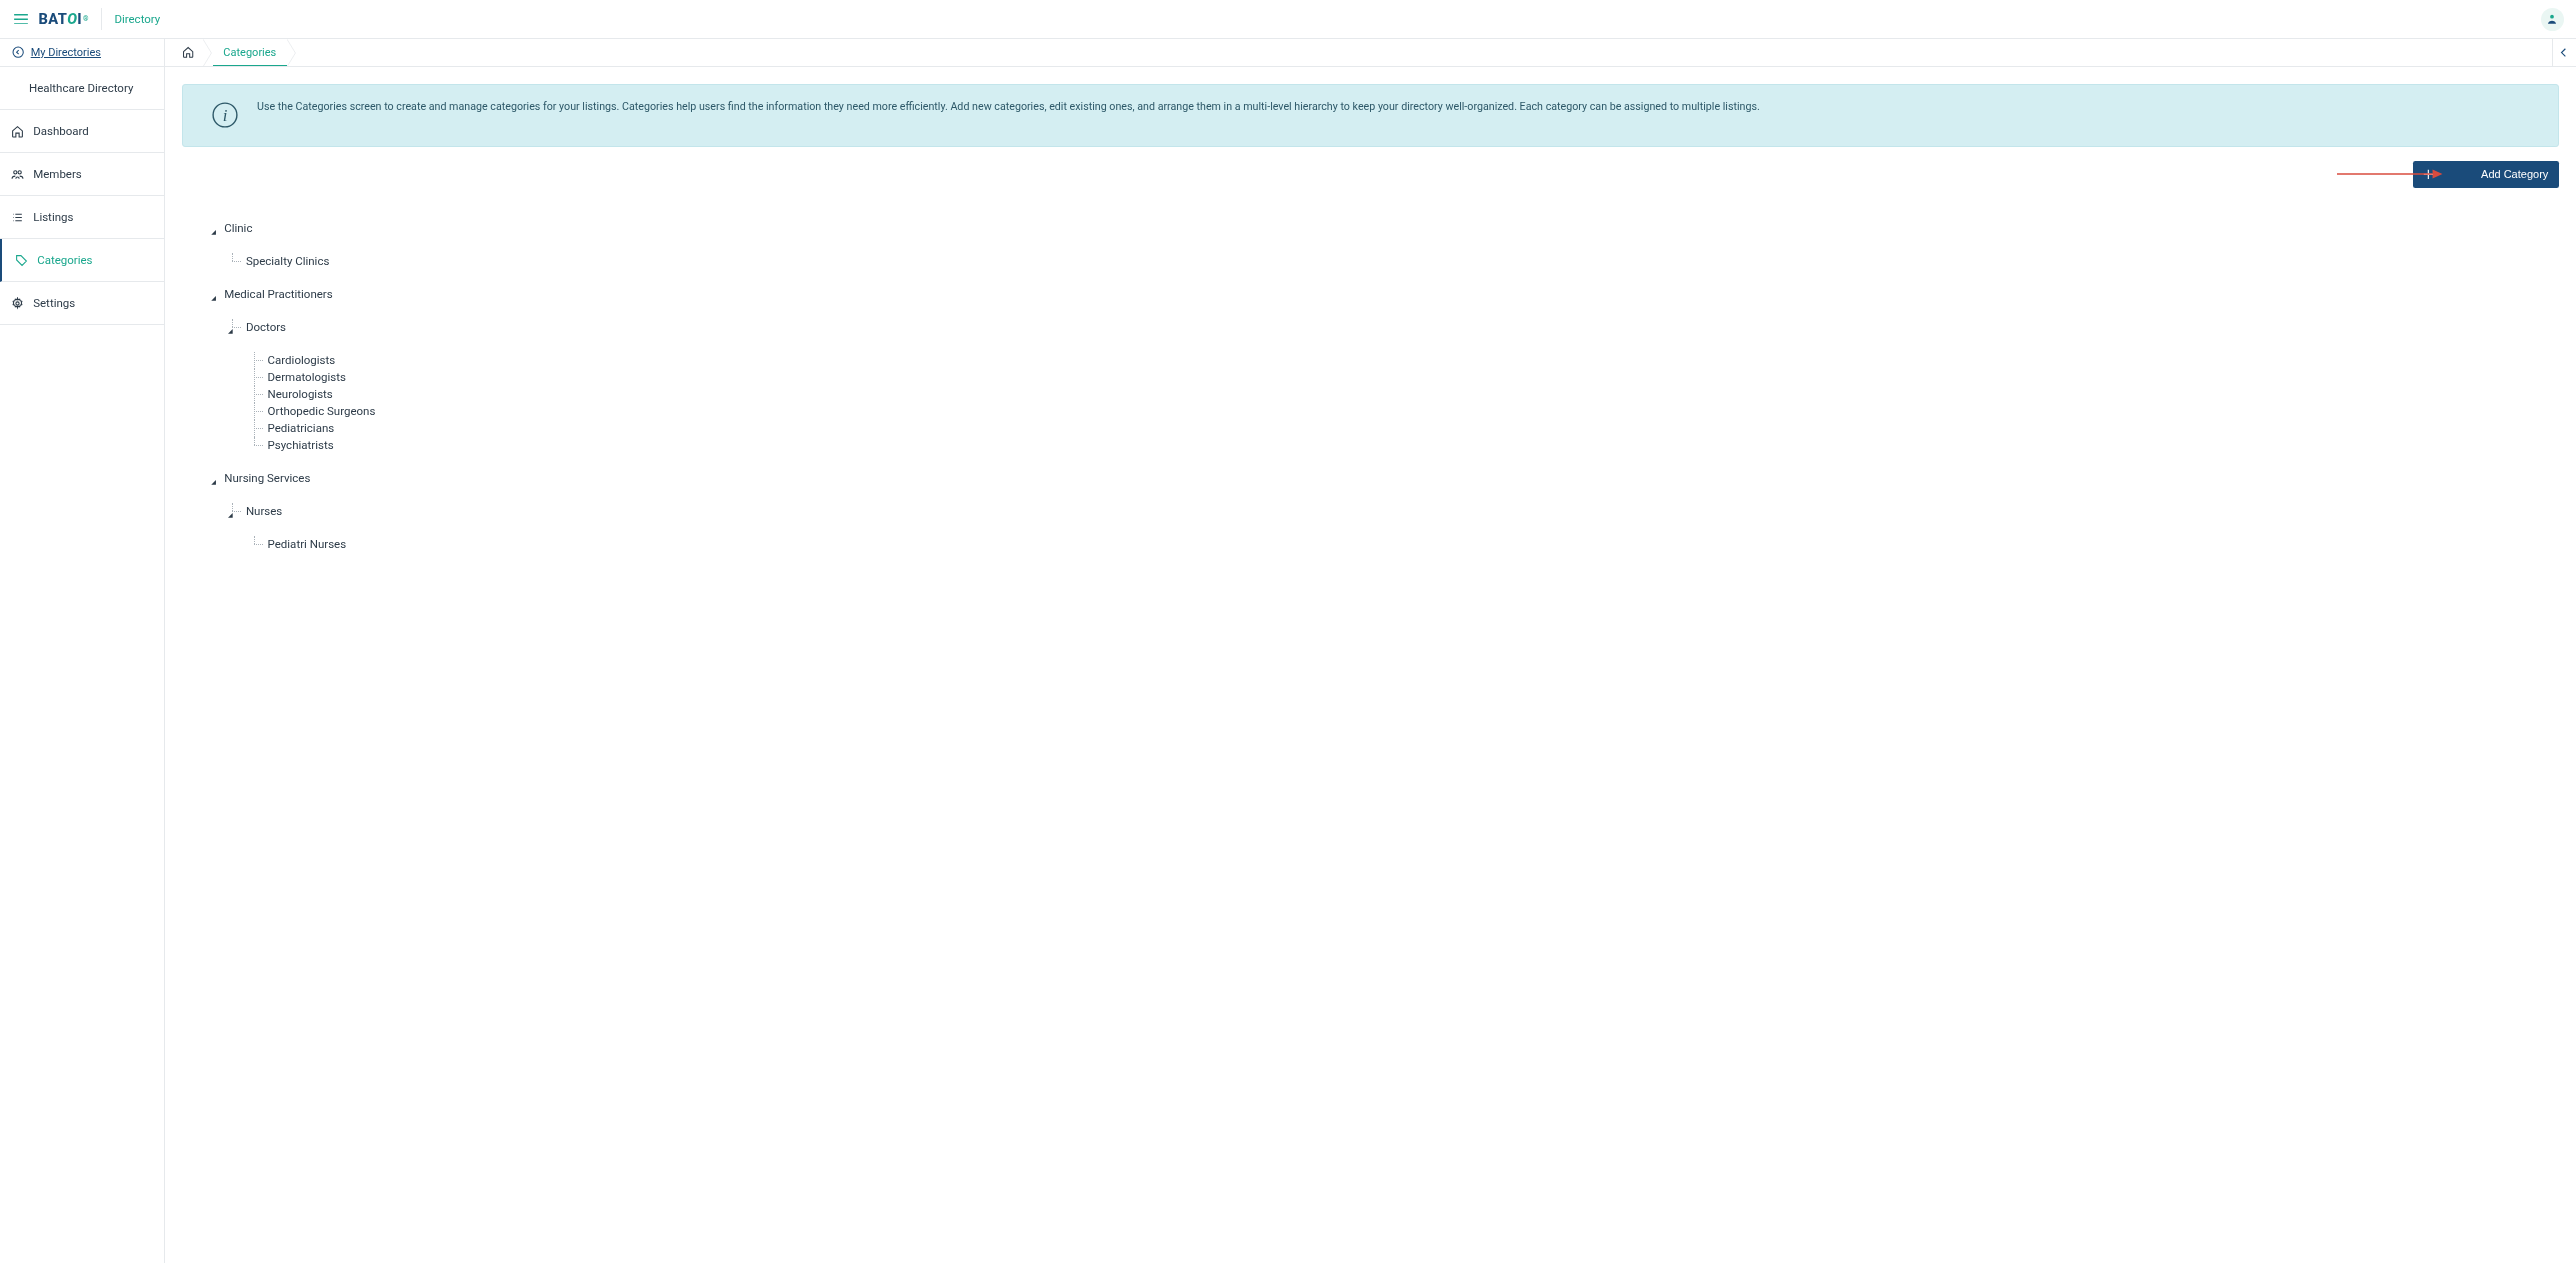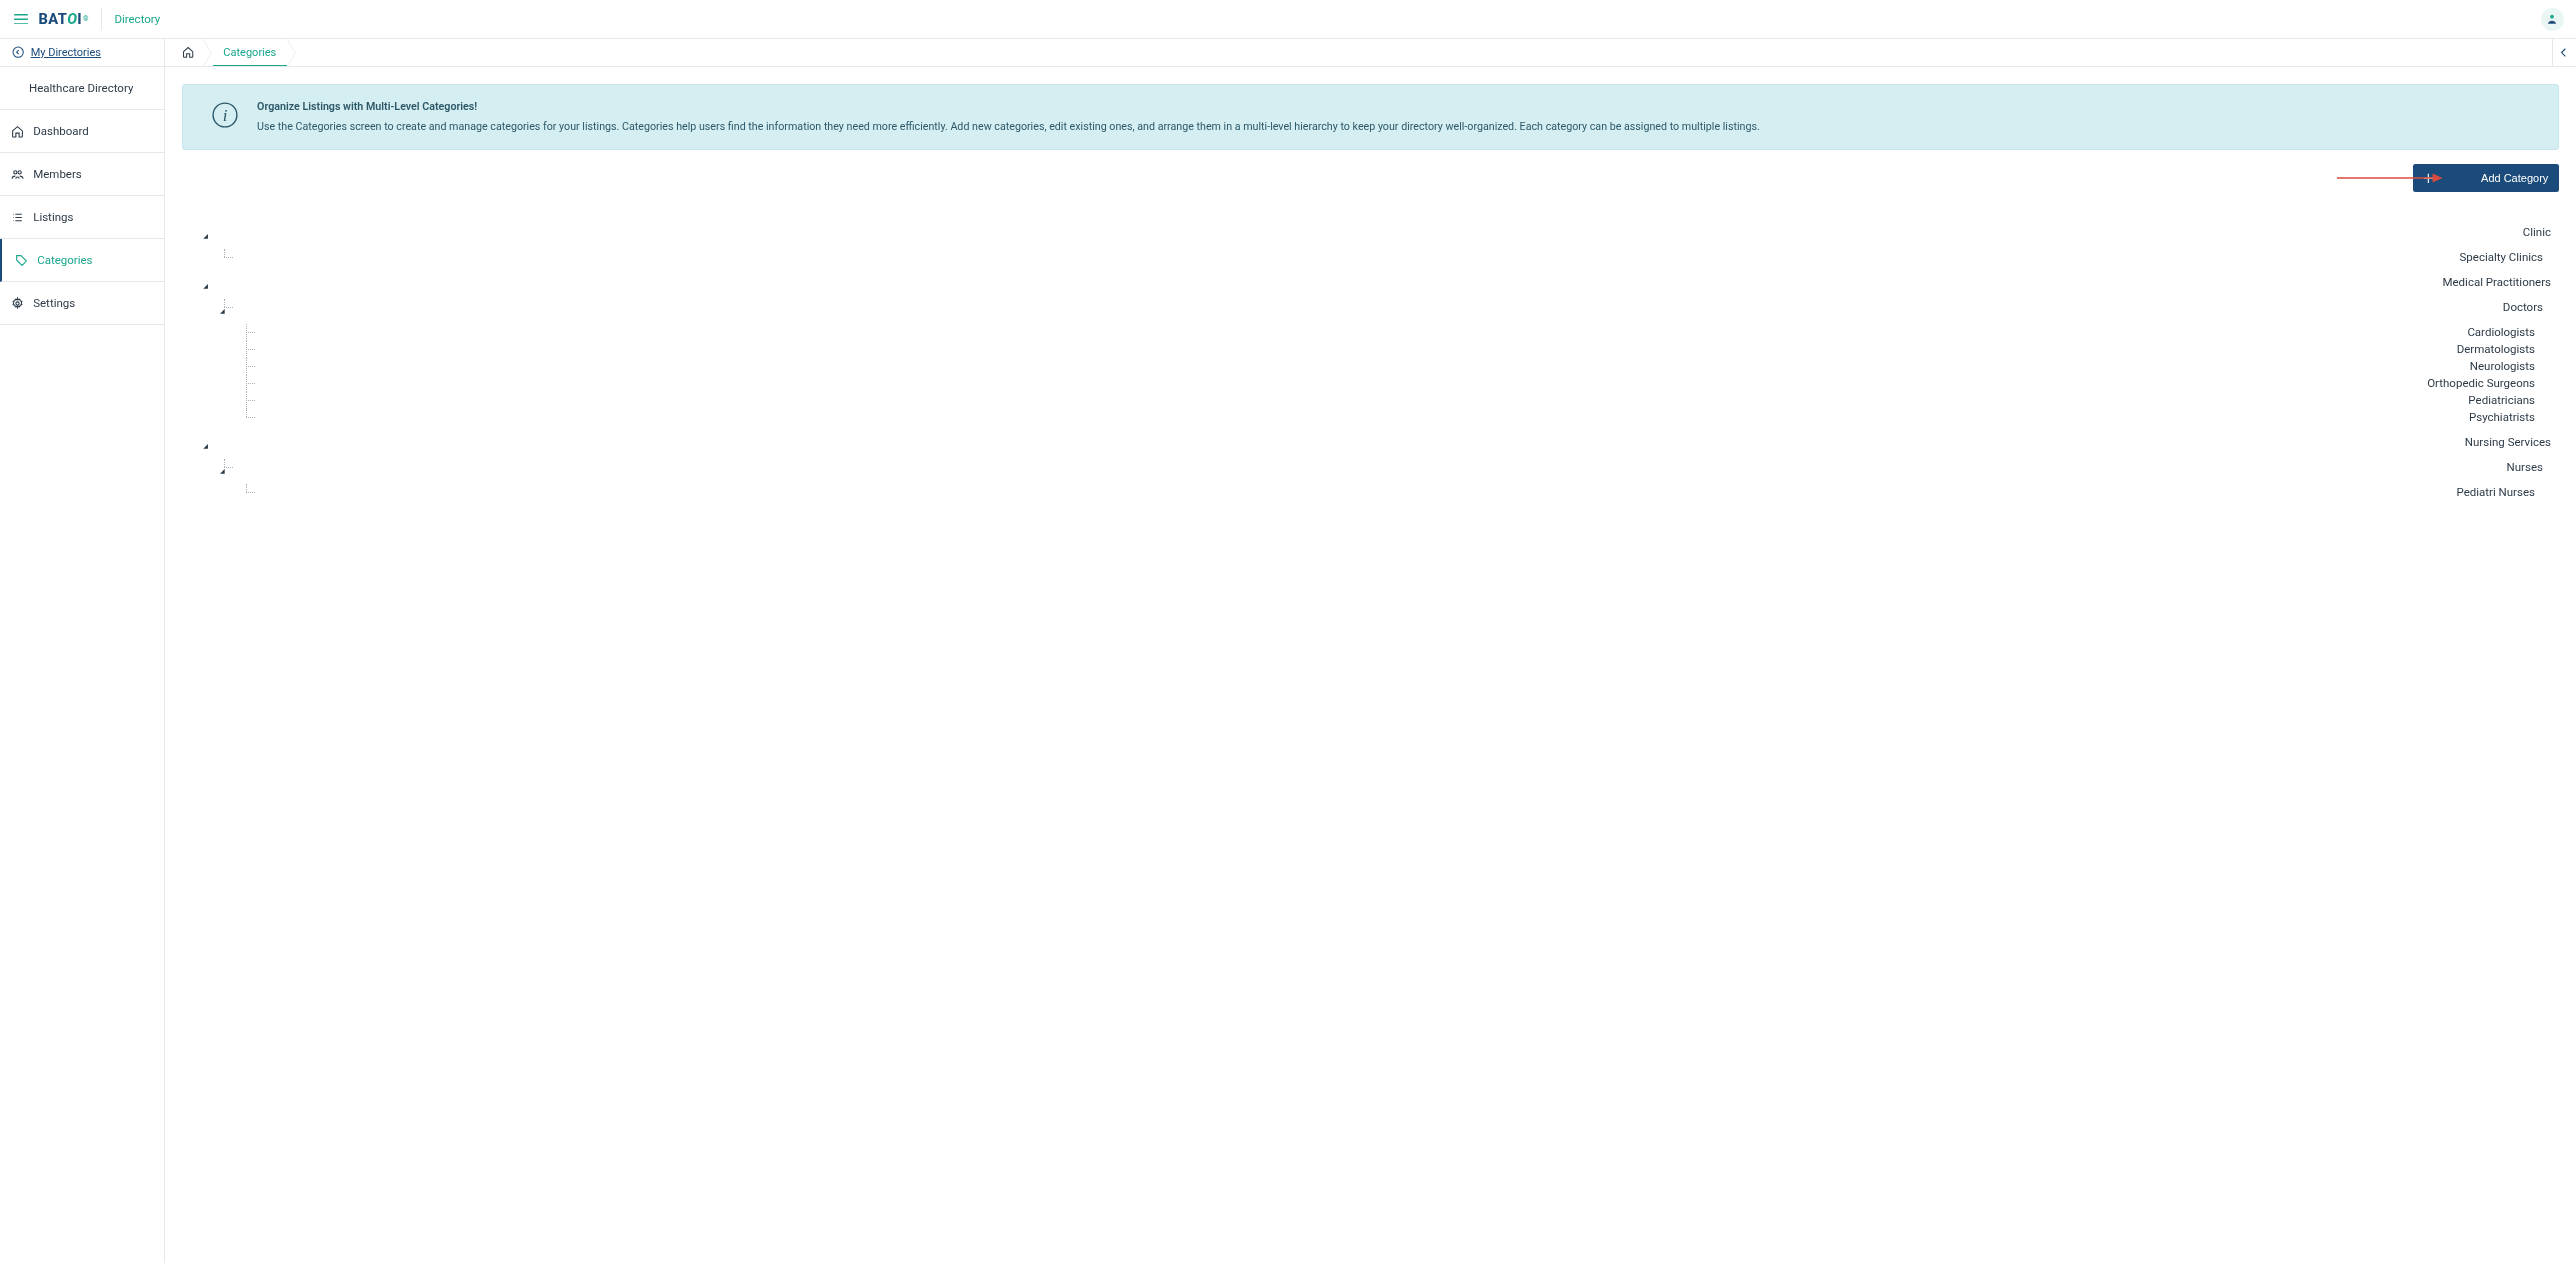--- a/index.html
+++ b/index.html
@@ -42,21 +42,21 @@
 .info-icon { flex-shrink: 0; margin-right: 18.4px; margin-left: 10.7px; margin-top: 1.5px; }
 .info-text { font-size: 10.7px; line-height: 1.55; }
 .info-title { font-weight: 600; color: #2d5868; margin-bottom: 3.1px; }
 
 .action-row { display: flex; justify-content: flex-end; align-items: center; margin-top: 14px; position: relative; }
 .arrow-annot { position: absolute; right: 115px; top: 50%; transform: translateY(-50%); pointer-events: none; }
 .btn-primary { background: #1a4b7a; color: #fff; border: none; border-radius: 2.3px; padding: 7.7px 10.7px; font-size: 11px; display: flex; align-items: center; cursor: pointer; gap: 41px; }
 .btn-primary svg { margin-right: 6.1px; }
 
 .tree { margin-top: 32px; margin-left: 17px; }
-.tree ul { list-style: none; padding-left: 0; margin: 8px; text-align: right; }
+.tree ul { list-style: none; padding-left: 0; margin: 16px; }
 .tree li { position: relative; padding-left: 14px; line-height: 17px; font-size: 11.5px; color: #2d3b48; }
 .tree > ul > li { padding-left: 9.2px; }
 .tree li::before { content: ""; position: absolute; left: 0; top: 0; bottom: 0; border-left: 0.8px dotted #aab2b9; }
 .tree li::after { content: ""; position: absolute; left: 0; top: 8.4px; width: 9.2px; border-top: 0.8px dotted #aab2b9; }
 .tree li:last-child::before { height: 8.4px; }
 .tree li.root::before { display: none; }
 .tree li.root::after { display: none; }
 .tree li .node { cursor: pointer; }
 .tree li.has-children > .toggle { position: absolute; left: -3.8px; top: 3.1px; width: 7.7px; height: 7.7px; color: #2d3b48; font-size: 7.7px; }
 .tree li.has-children > .toggle::before { content: "◢"; font-size: 6.1px; color: #2d3b48; position: absolute; left: 0; top: 0; }
@@ -166,21 +166,20 @@
 
     <div class="content">
       <div class="info-banner">
         <div class="info-icon">
           <svg width="28" height="28" viewBox="0 0 40 40" fill="none" stroke="#2d5868" stroke-width="2" style="font-size:14px">
               <circle cx="20" cy="20" r="17"></circle>
               <text x="20" y="28" text-anchor="middle" font-family="Georgia,serif" font-style="italic" font-size="24" fill="#2d5868" stroke="none">i</text>
             </svg>
         </div>
         <div class="info-text">
-          <div class="info-title">Organize Listings with Multi-Level Categories!</div>
           <div>Use the Categories screen to create and manage categories for your listings. Categories help users find the information they need more efficiently. Add new categories, edit existing ones, and arrange them in a multi-level hierarchy to keep your directory well-organized. Each category can be assigned to multiple listings.</div>
         </div>
       </div>
 
       <div class="action-row">
         <svg class="arrow-annot" width="107" height="15.3" viewBox="0 0 140 20">
             <line x1="0" y1="10" x2="125" y2="10" stroke="#d94b3e" stroke-width="2"></line>
             <path d="M125 4 L138 10 L125 16 z" fill="#d94b3e"></path>
           </svg>
         <button class="btn-primary">

